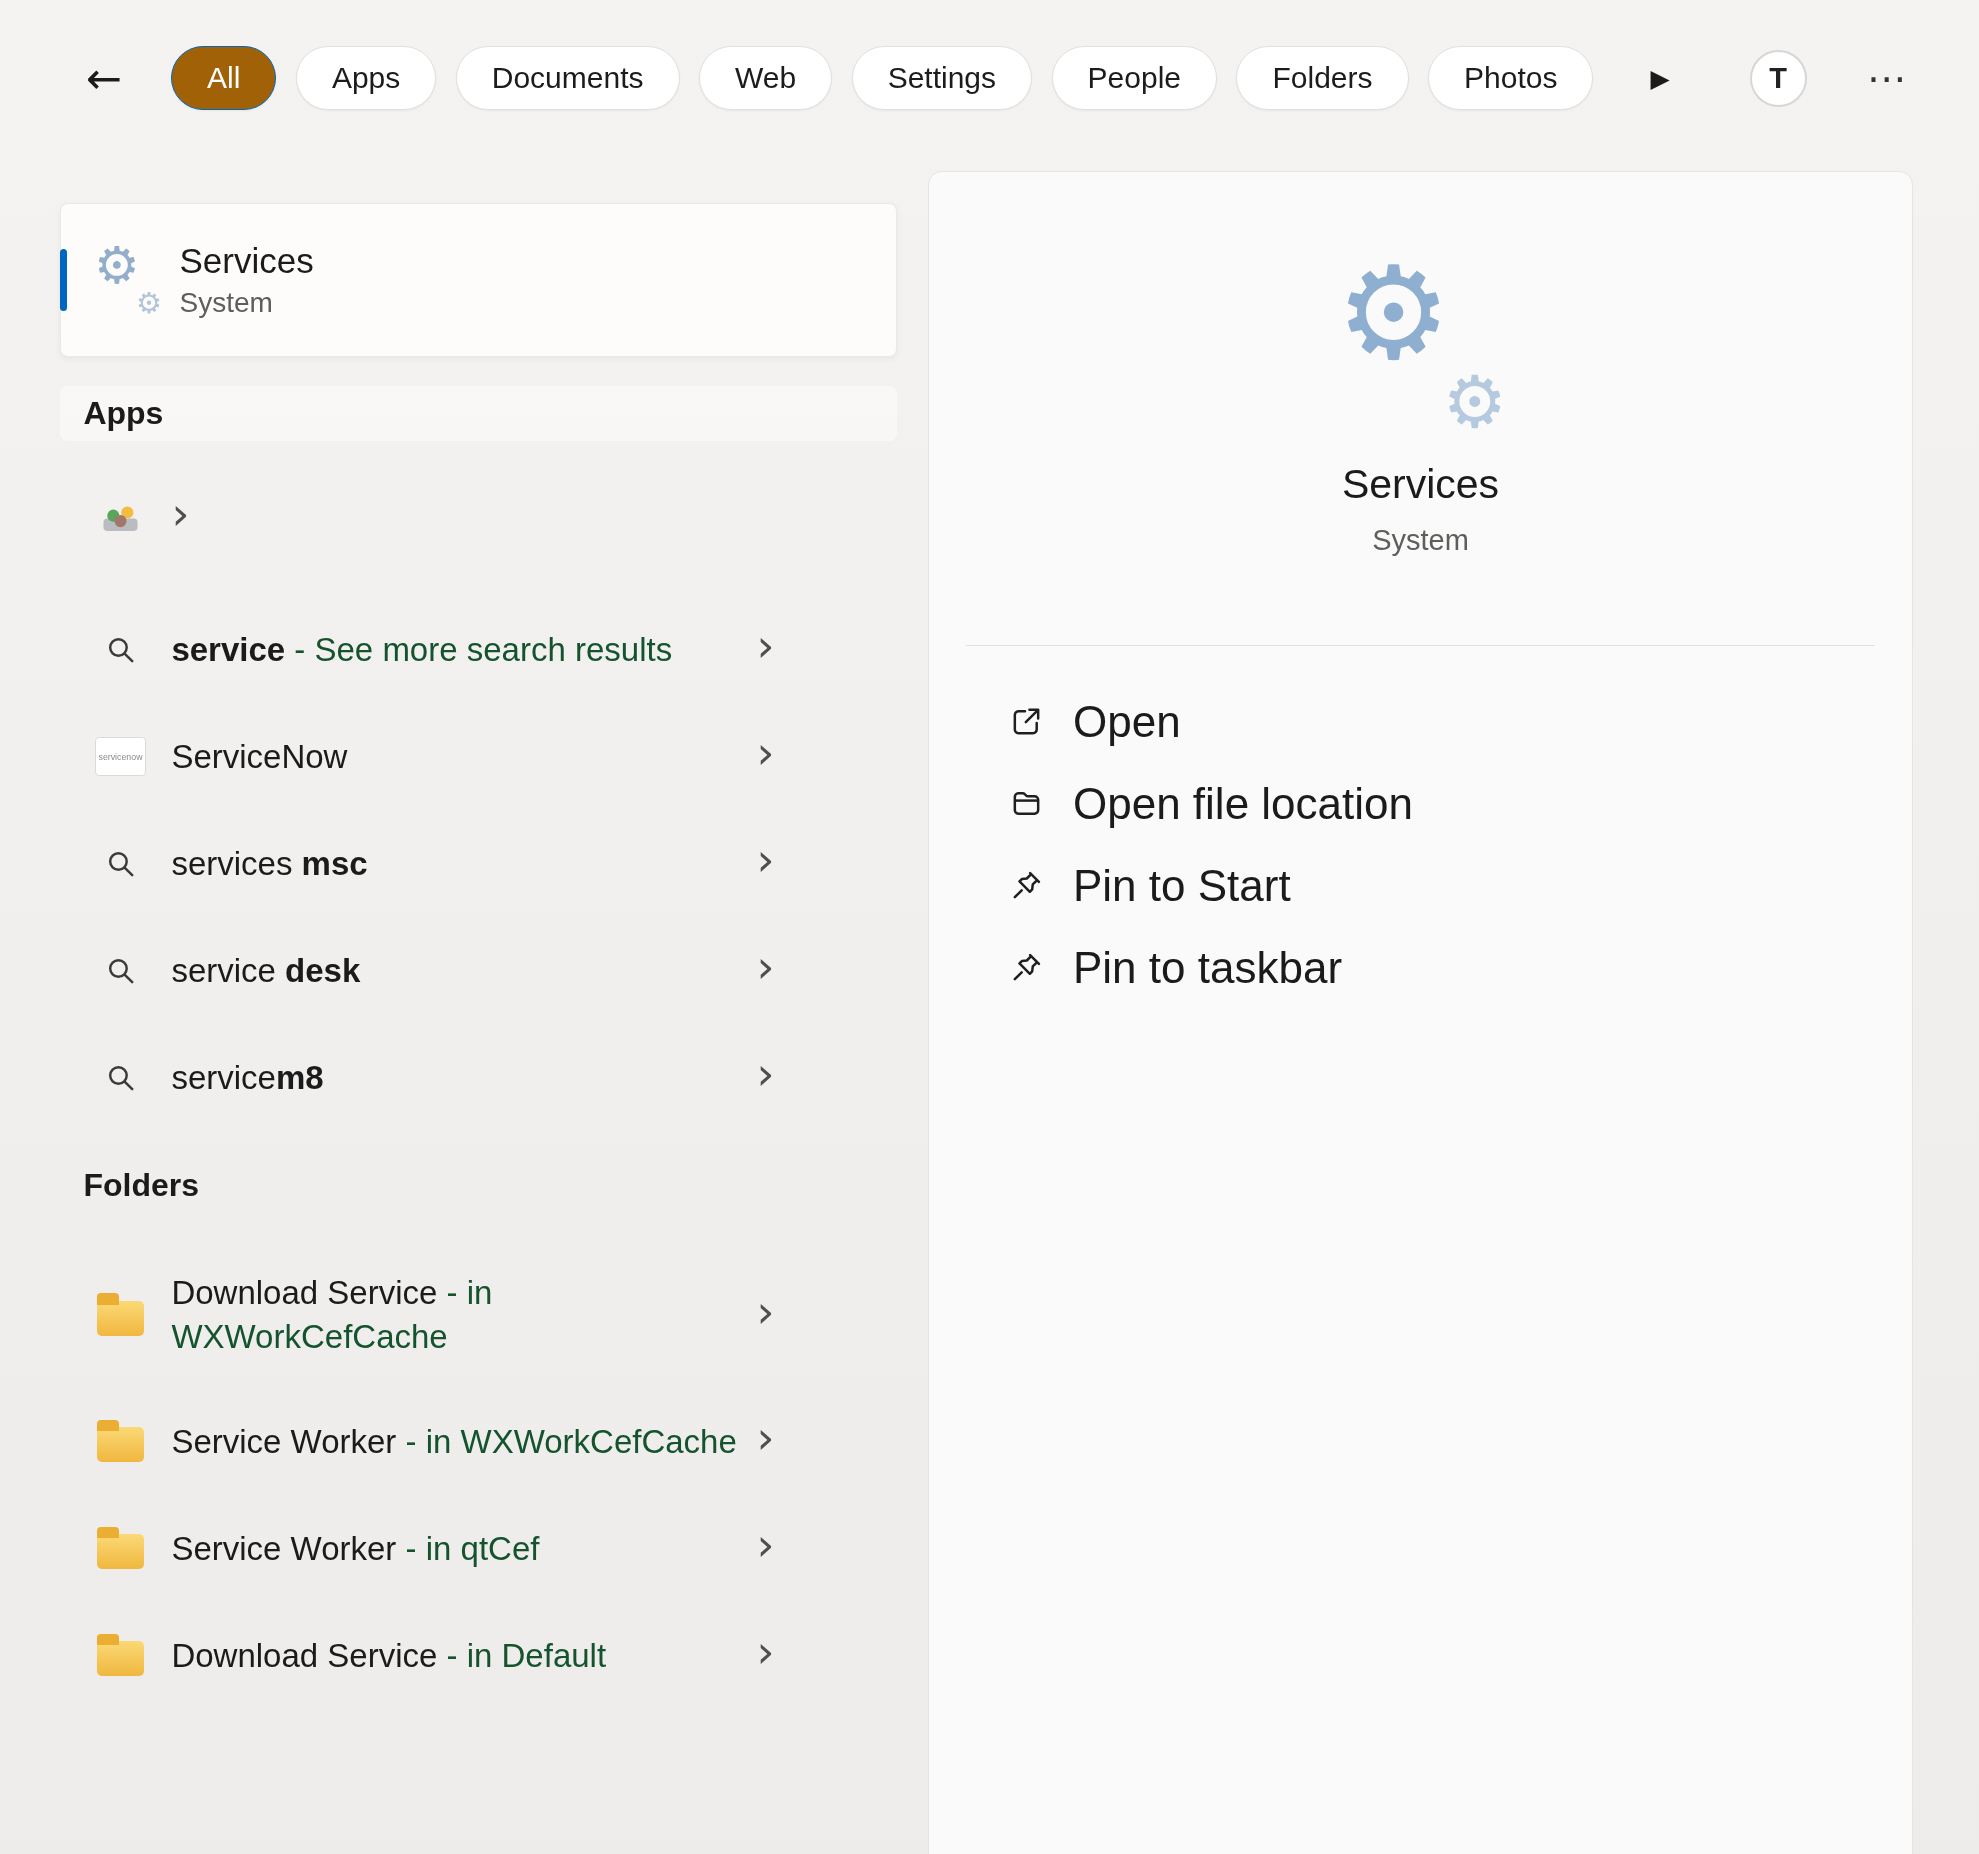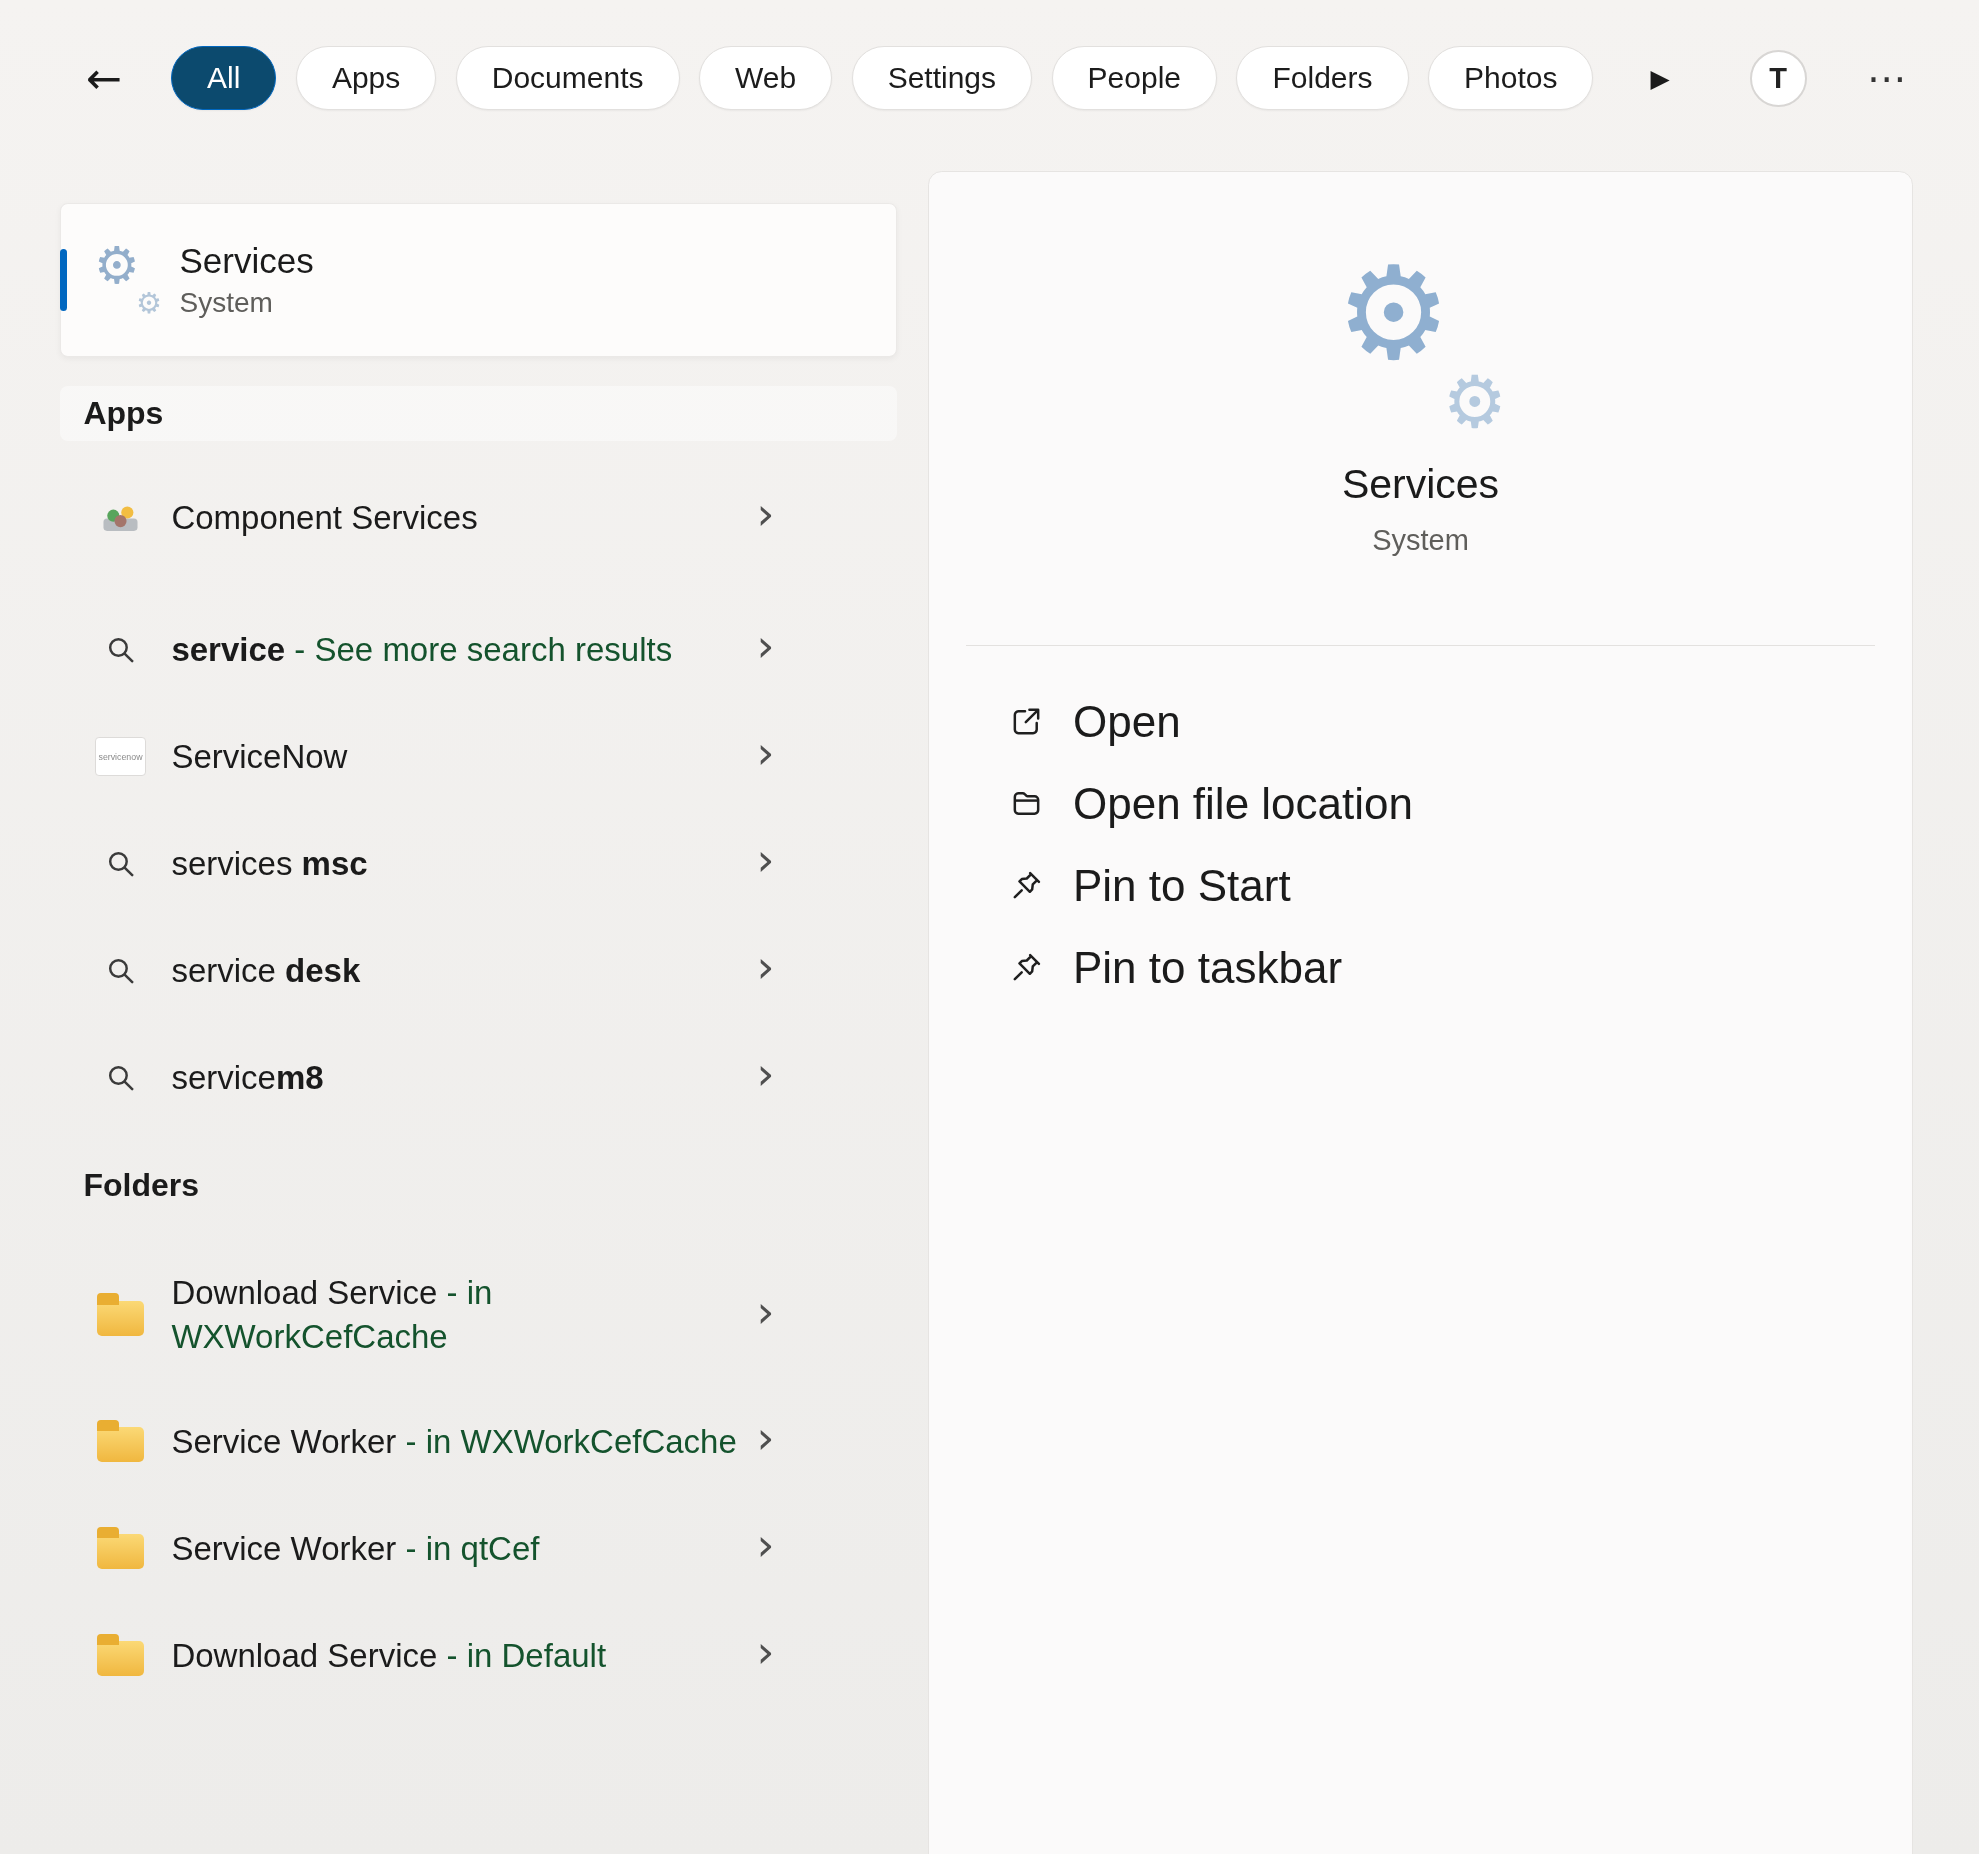--- a/index.html
+++ b/index.html
@@ -14,21 +14,21 @@
 
   
   .topbar { position:absolute; top:0; left:0; right:0; height:156px;
             display:flex; align-items:center; padding-left:86px; }
   .back-btn { font-size:43px; color:#1b1b1b; margin-right:49px; cursor:pointer; }
   .pills { display:flex; gap:19.5px; align-items:center; }
   .pill { height:64px; padding:0 35px; border-radius:33px; font-size:30px;
           display:flex; align-items:center; background:#ffffff;
           border:1px solid #e2e0de; color:#1c1c1c; cursor:pointer;
           box-shadow:0 1px 2px rgba(0,0,0,.05); white-space:nowrap; }
-  .pill.active { background:#0c4a6e; border-color:#0067c0; color:#ffffff; }
+  .pill.active { background:#a16207; border-color:#0067c0; color:#ffffff; }
   .scroll-btn { margin-left:57px; font-size:25px; color:#1b1b1b; cursor:pointer; }
   .avatar { margin-left:80px; width:57px; height:57px; border-radius:50%;
             background:#ffffff; border:2px solid #d8d6d4; display:flex;
             align-items:center; justify-content:center; font-size:29px;
             font-weight:600; color:#222; cursor:pointer; }
   .more-btn { margin-left:60px; font-size:39px; color:#333; cursor:pointer; }
 
   
   .left { position:absolute; left:60px; top:166px; width:837px; }
   .section-header { height:55px; display:flex; align-items:center;
@@ -128,21 +128,20 @@
 
   <div class="row first-apps">
     <span class="row-icon">
       <svg width="43" height="43" viewBox="0 0 24 24">
         <rect x="2.5" y="12.5" width="19" height="7" rx="2" fill="#b9bdc1"></rect>
         <circle cx="8" cy="11" r="3.4" fill="#58a55c"></circle>
         <circle cx="15.8" cy="9.2" r="3.4" fill="#f2bd42"></circle>
         <circle cx="12" cy="14" r="3.4" fill="#a4756a"></circle>
       </svg>
     </span>
-    <span class="row-text">Component Services</span>
     <span class="chev">›</span>
   </div>
 
 
   <div class="row first-web">
     <span class="row-icon">
       <svg width="33" height="33" viewBox="0 0 24 24">
           <circle cx="10.5" cy="10.5" r="6" fill="none" stroke="#3a3a3a" stroke-width="1.8"></circle>
           <path d="M15 15l5.5 5.5" stroke="#3a3a3a" stroke-width="1.8" stroke-linecap="round"></path>
         </svg>

